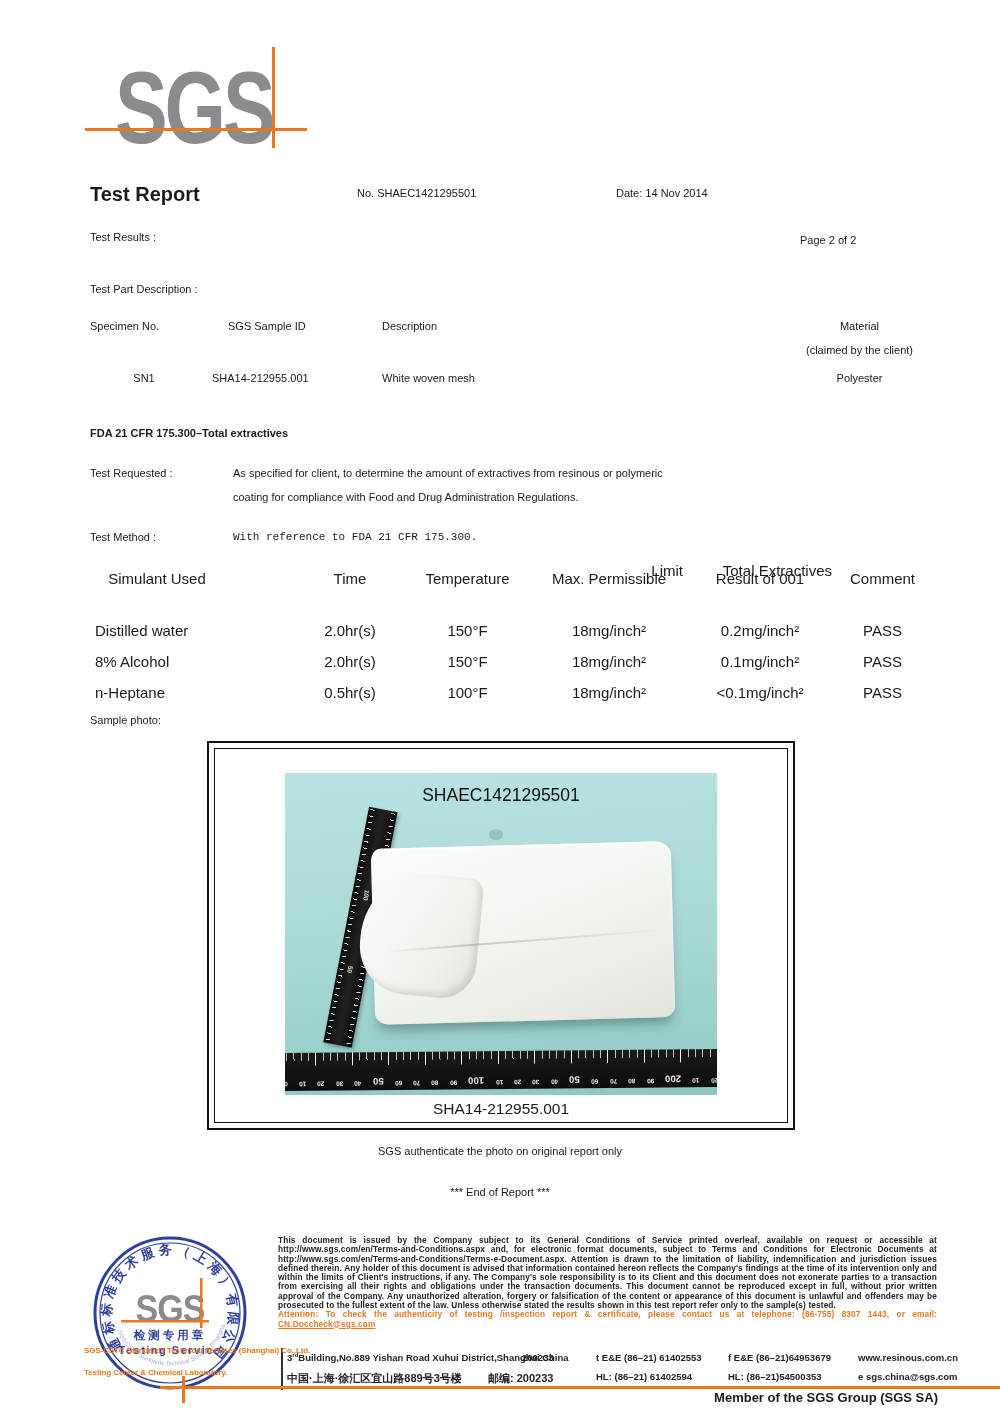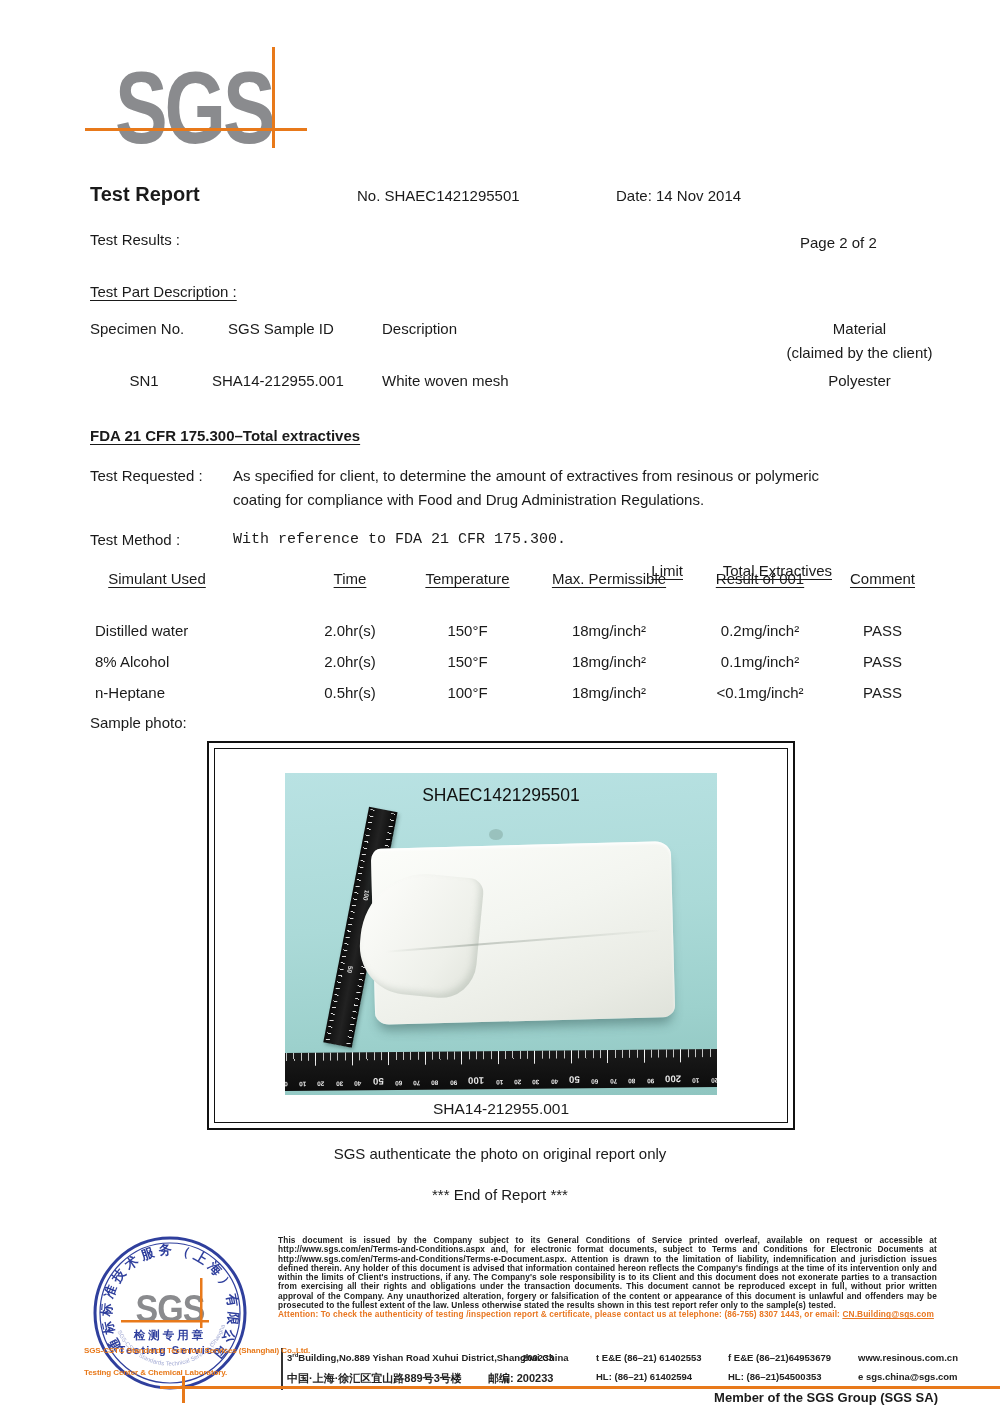--- a/index.html
+++ b/index.html
@@ -1,22 +1,22 @@
 <!DOCTYPE html>
 <html><head>
 <meta charset="utf-8">
 <title>Test Report</title>
 <style>
   *{margin:0;padding:0;box-sizing:border-box;}
   html,body{background:#e9e9e9;}
   .page{position:relative;width:1000px;height:1413px;margin:0 auto;background:#fff;
         font-family:"Liberation Sans","DejaVu Sans",sans-serif;color:#1a1a1a;overflow:hidden;}
   .abs{position:absolute;}
-  .fs15{font-size:15px;line-height:1.25;}
-  .u{text-decoration:underline;text-underline-offset:3px;}
+  .fs15{font-size:11px;line-height:1.25;}
+  .u{text-underline-offset:3px;}
   .b{font-weight:bold;}
 
   
   .logo{left:85px;top:35px;width:225px;height:128px;}
   .logo-text{position:absolute;left:30px;top:22px;font-size:76px;font-weight:bold;color:#8a8b8e;
              letter-spacing:-3px;line-height:1;transform:scale(1.04,1.34);transform-origin:left top;}
   .logo-hline{position:absolute;left:0;top:93px;width:222px;height:3px;background:#e8791a;}
   .logo-vline{position:absolute;left:187px;top:12px;width:3px;height:101px;background:#e8791a;}
 
   
@@ -248,21 +248,21 @@
     <rect x="109" y="44" width="2.5" height="50" fill="#e8791a"></rect>
     <text x="79" y="105" text-anchor="middle" font-size="11.5" font-weight="bold" fill="#2f3f9d" letter-spacing="3">检测专用章</text>
     <text x="79" y="120" text-anchor="middle" font-size="11" font-weight="bold" fill="#2f3f9d" letter-spacing="1.5">Testing Service</text>
   </svg>
 
   <div class="abs co-line co1">SGS-CSTC Standards Technical Services (Shanghai) Co.,Ltd.</div>
   <div class="abs co-line co2">Testing Center &amp; Chemical Laboratory.</div>
 
   <div class="abs legal">
     <p>This document is issued by the Company subject to its General Conditions of Service printed overleaf, available on request or accessible at http://www.sgs.com/en/Terms-and-Conditions.aspx and, for electronic format documents, subject to Terms and Conditions for Electronic Documents at http://www.sgs.com/en/Terms-and-Conditions/Terms-e-Document.aspx. Attention is drawn to the limitation of liability, indemnification and jurisdiction issues defined therein. Any holder of this document is advised that information contained hereon reflects the Company's findings at the time of its intervention only and within the limits of Client's instructions, if any. The Company's sole responsibility is to its Client and this document does not exonerate parties to a transaction from exercising all their rights and obligations under the transaction documents. This document cannot be reproduced except in full, without prior written approval of the Company. Any unauthorized alteration, forgery or falsification of the content or appearance of this document is unlawful and offenders may be prosecuted to the fullest extent of the law. Unless otherwise stated the results shown in this test report refer only to the sample(s) tested.</p>
-    <p class="attn"><span>Attention: To check the authenticity of testing /inspection report &amp; certificate, please contact us at telephone: (86-755) 8307 1443, or email: </span><span class="mail">CN.Building@sgs.com</span></p>
+    <p class="attn"><span>Attention: To check the authenticity of testing /inspection report &amp; certificate, please contact us at telephone: (86-755) 8307 1443, or email: </span><span class="mail">CN.Doccheck@sgs.com</span></p>
   </div>
 
   <div class="abs vline-black"></div>
   <div class="abs addr r1 a1"><span>3</span><sup>rd</sup><span>Building,No.889 Yishan Road Xuhui District,Shanghai China</span></div>
   <div class="abs addr r1 a2">200233</div>
   <div class="abs addr r1 a3">t E&amp;E (86–21) 61402553</div>
   <div class="abs addr r1 a4">f E&amp;E (86–21)64953679</div>
   <div class="abs addr r1 a5">www.resinous.com.cn</div>
   <div class="abs addr addr-cn r2 b1">中国·上海·徐汇区宜山路889号3号楼</div>
   <div class="abs addr addr-cn r2 b2">邮编: 200233</div>

